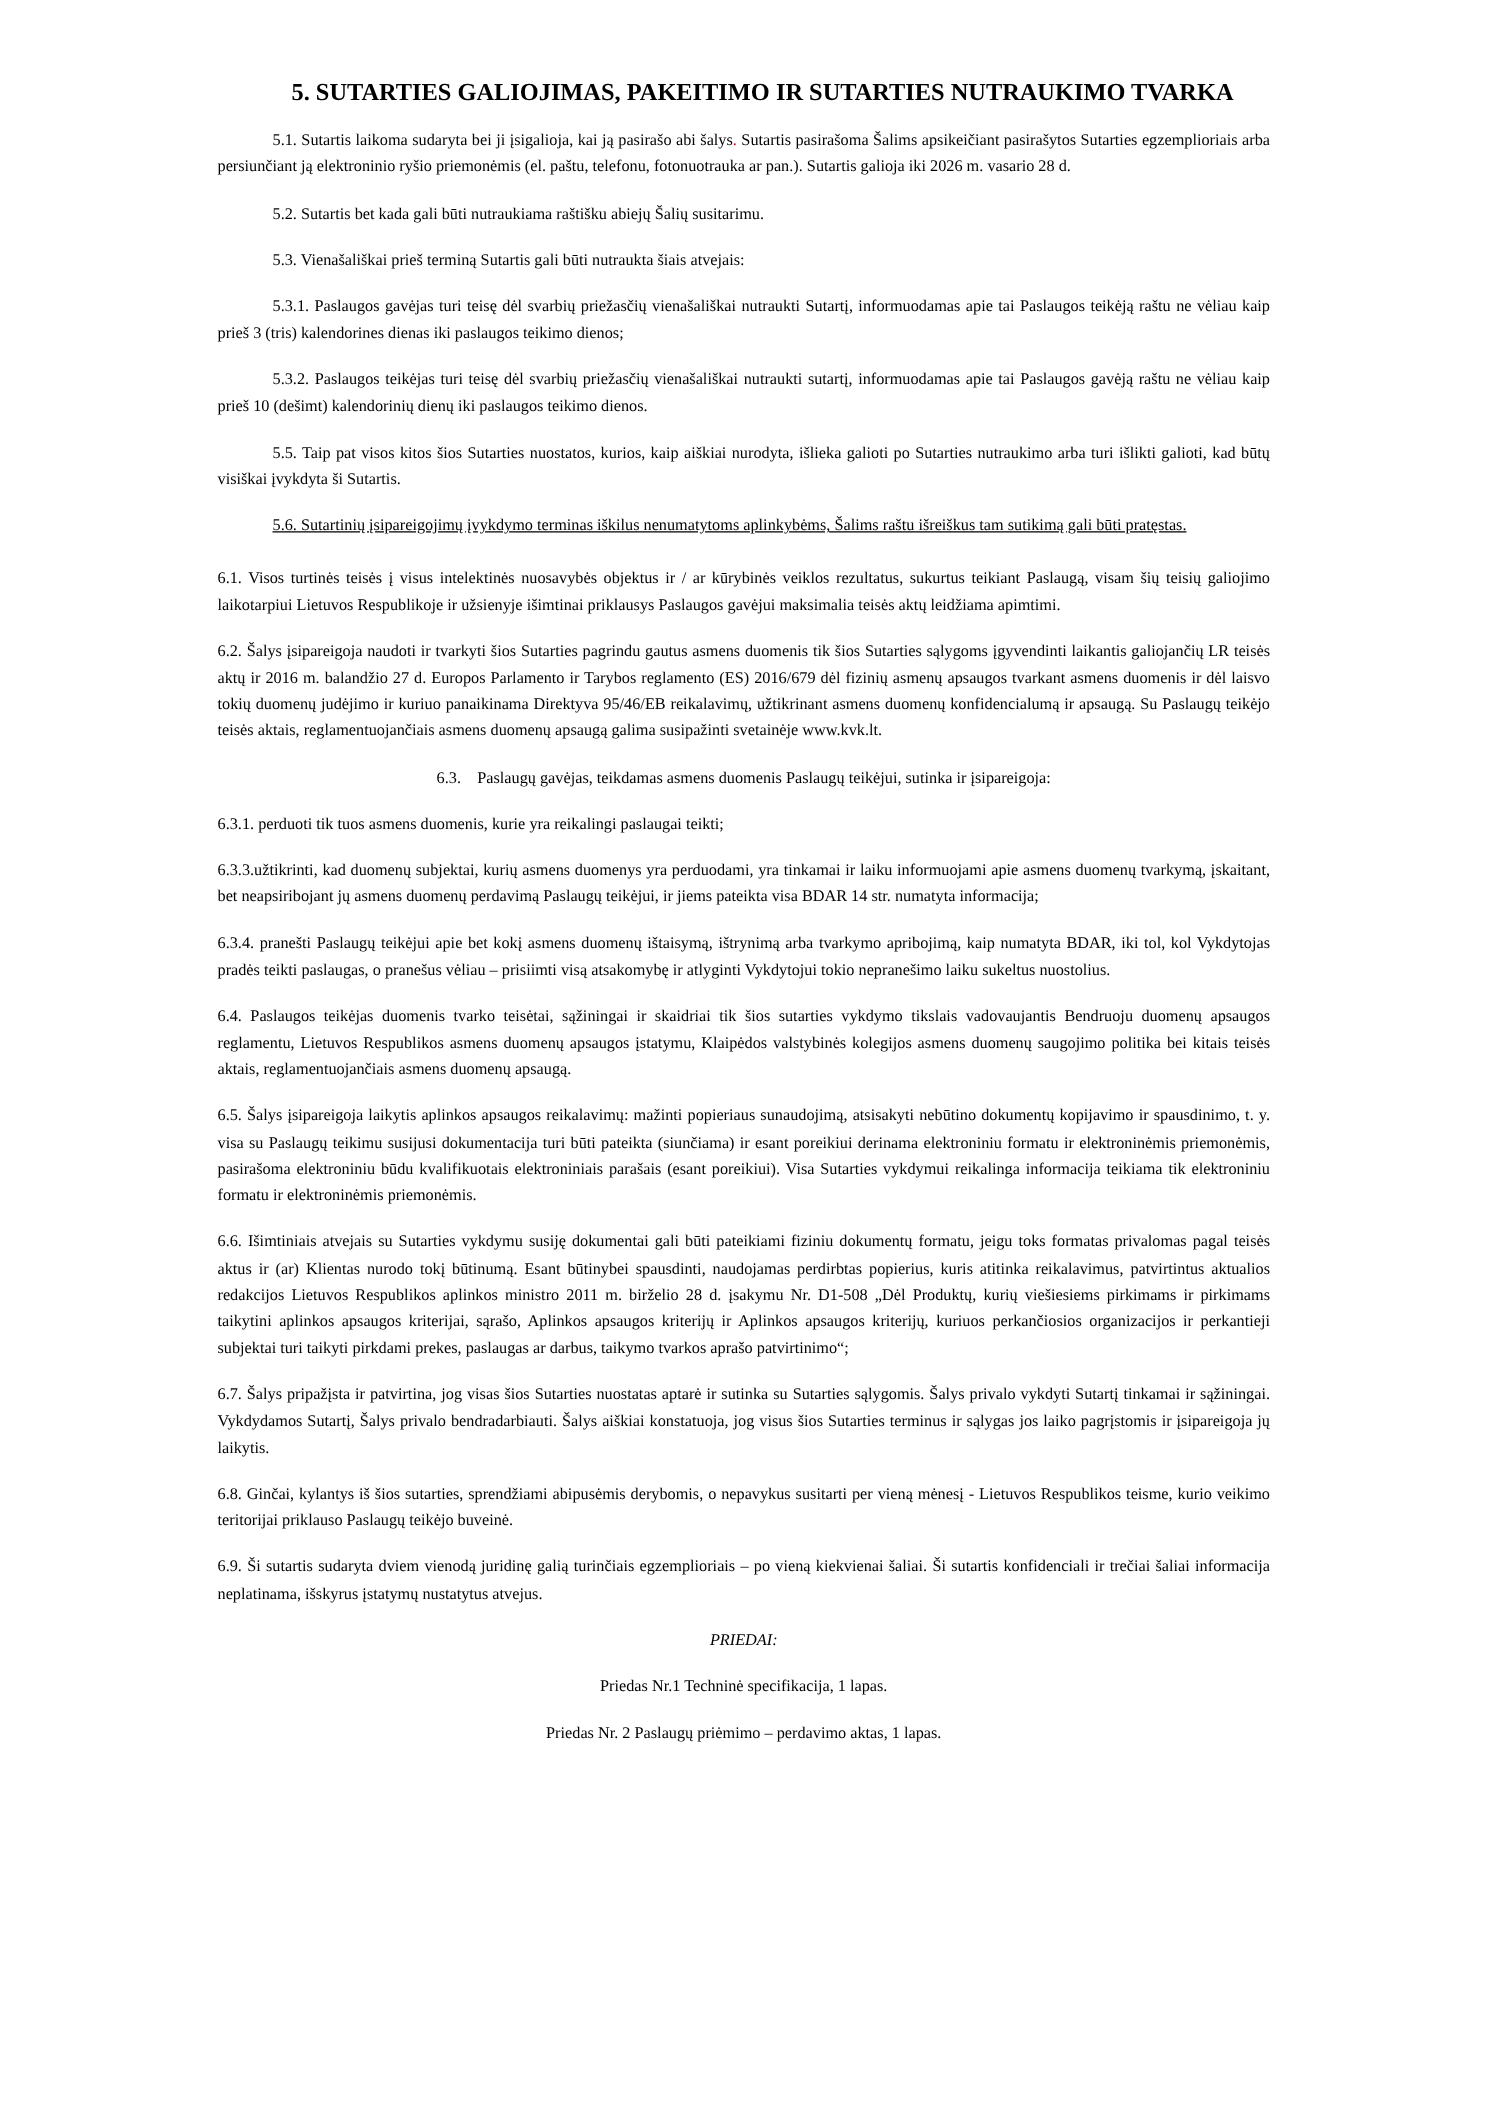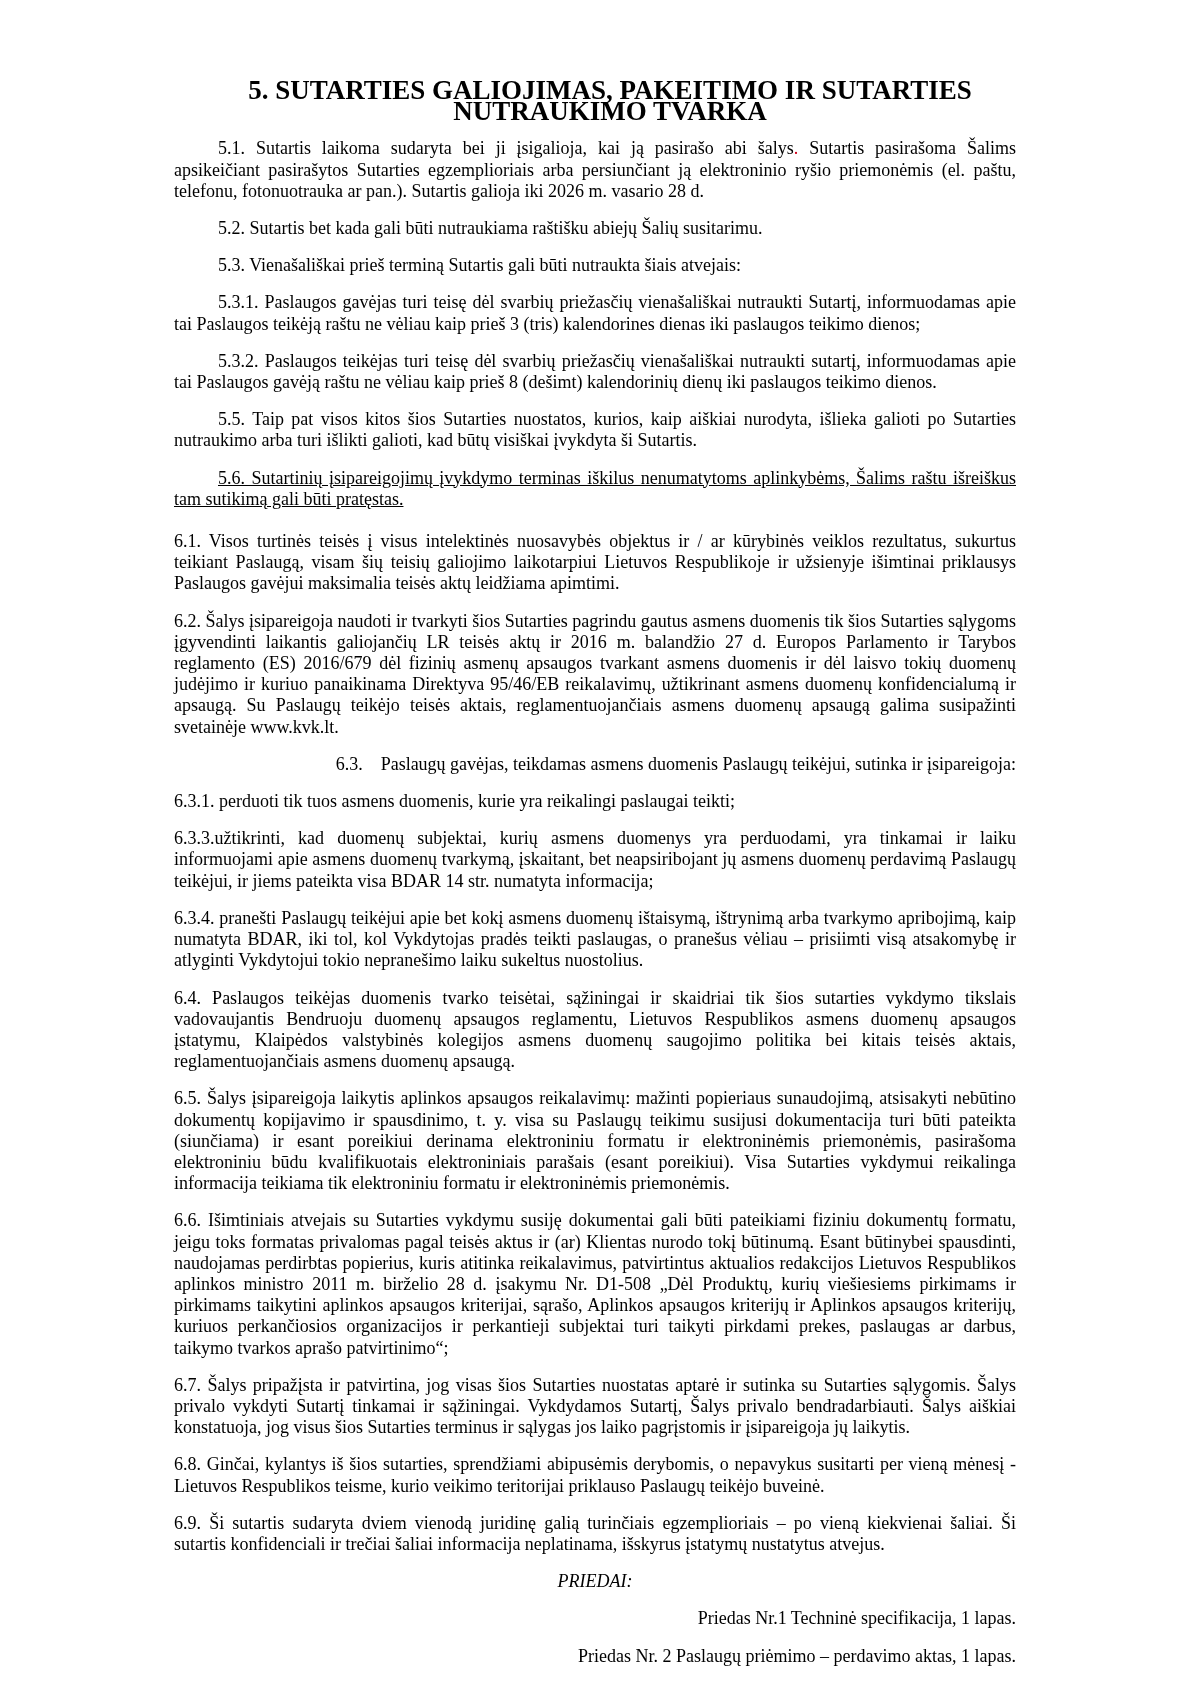--- a/index.html
+++ b/index.html
@@ -1,43 +1,43 @@
 <!DOCTYPE html>
 <html><head>
 <meta charset="utf-8">
 <style>
   html, body { margin: 0; padding: 0; background: #ffffff; }
   body { width: 1190px; height: 1684px; position: relative; overflow: hidden; }
   .page {
-    position: absolute; left: 158px; top: 80px; width: 874px;
+    position: absolute; left: 158px; top: 64px; width: 874px;
     font-family: "Liberation Serif", "DejaVu Serif", serif;
-    font-size: 18px; line-height: 21.2px; color: #000;
+    font-size: 13px; line-height: 21.2px; color: #000;
   }
   .h { font-weight: bold; text-align: center; margin: 0; }
   .h5 { margin-left: 30px; }
   .h6 { margin-top: 18px; }
   p { margin: 16px; text-align: justify; }
   .ind { text-indent: 44px; }
   .ind2 { text-indent: 47px; }
   .gap { margin-bottom: 21px; text-decoration: underline; }
   .it { font-style: italic; text-align: center; }
-  .left { text-align: right; }
+  .left { text-align: center; }
   .red { color: #d0021b; }
 </style>
 </head>
 <body>
 
 <div class="page">
 
   <h2 class="h h5">5.   SUTARTIES GALIOJIMAS, PAKEITIMO IR SUTARTIES NUTRAUKIMO TVARKA</h2>
   <p class="ind"><span>5.1. Sutartis laikoma sudaryta bei ji įsigalioja, kai ją pasirašo abi šalys</span><span class="red">.</span><span> Sutartis pasirašoma Šalims apsikeičiant pasirašytos Sutarties egzemplioriais arba persiunčiant ją elektroninio ryšio priemonėmis (el. paštu, telefonu, fotonuotrauka ar pan.). Sutartis galioja iki 2026 m. vasario 28 d.</span></p>
   <p class="ind">5.2. Sutartis bet kada gali būti nutraukiama raštišku abiejų Šalių susitarimu.</p>
   <p class="ind">5.3. Vienašališkai prieš terminą Sutartis gali būti nutraukta šiais atvejais:</p>
   <p class="ind">5.3.1. Paslaugos gavėjas turi teisę dėl svarbių priežasčių vienašališkai nutraukti Sutartį,  informuodamas apie tai Paslaugos teikėją raštu ne vėliau kaip prieš 3 (tris) kalendorines dienas iki paslaugos teikimo dienos;</p>
-  <p class="ind">5.3.2. Paslaugos teikėjas turi teisę dėl svarbių priežasčių vienašališkai nutraukti sutartį, informuodamas apie tai Paslaugos gavėją raštu ne vėliau kaip prieš 8 (dešimt) kalendorinių dienų iki paslaugos teikimo dienos.</p>
+  <p class="ind">5.3.2. Paslaugos teikėjas turi teisę dėl svarbių priežasčių vienašališkai nutraukti sutartį, informuodamas apie tai Paslaugos gavėją raštu ne vėliau kaip prieš 10 (dešimt) kalendorinių dienų iki paslaugos teikimo dienos.</p>
   <p class="ind">5.5. Taip pat visos kitos šios Sutarties nuostatos, kurios, kaip aiškiai nurodyta, išlieka galioti po Sutarties nutraukimo arba turi išlikti galioti, kad būtų visiškai įvykdyta ši Sutartis.</p>
   <p class="ind gap">5.6. Sutartinių įsipareigojimų įvykdymo terminas iškilus nenumatytoms aplinkybėms, Šalims raštu išreiškus tam sutikimą gali būti pratęstas.</p>
 
   <p>6.1. Visos turtinės teisės į visus intelektinės nuosavybės objektus ir / ar kūrybinės veiklos rezultatus, sukurtus teikiant Paslaugą, visam šių teisių galiojimo laikotarpiui Lietuvos Respublikoje ir užsienyje išimtinai priklausys Paslaugos gavėjui  maksimalia teisės aktų leidžiama apimtimi.</p>
   <p>6.2. Šalys įsipareigoja naudoti ir tvarkyti šios Sutarties pagrindu gautus asmens duomenis tik šios Sutarties sąlygoms įgyvendinti laikantis galiojančių LR teisės aktų ir 2016 m. balandžio 27 d. Europos Parlamento ir Tarybos reglamento (ES) 2016/679 dėl fizinių asmenų apsaugos tvarkant asmens duomenis ir dėl laisvo tokių duomenų judėjimo ir kuriuo panaikinama Direktyva 95/46/EB reikalavimų, užtikrinant asmens duomenų konfidencialumą ir apsaugą. Su Paslaugų teikėjo teisės aktais, reglamentuojančiais asmens duomenų apsaugą galima susipažinti svetainėje www.kvk.lt.</p>
   <p class="left" style="white-space: pre-wrap;">6.3.    Paslaugų gavėjas, teikdamas asmens duomenis Paslaugų teikėjui, sutinka ir įsipareigoja:</p>
   <p>6.3.1. perduoti tik tuos asmens duomenis, kurie yra reikalingi paslaugai teikti;</p>
   <p>6.3.3.užtikrinti, kad duomenų subjektai, kurių asmens duomenys yra perduodami, yra tinkamai ir laiku informuojami apie asmens duomenų tvarkymą, įskaitant, bet neapsiribojant jų asmens duomenų perdavimą Paslaugų teikėjui, ir jiems pateikta visa BDAR 14 str. numatyta informacija;</p>
   <p>6.3.4. pranešti Paslaugų teikėjui apie bet kokį asmens duomenų ištaisymą, ištrynimą arba tvarkymo apribojimą, kaip numatyta BDAR, iki tol, kol Vykdytojas pradės teikti paslaugas, o pranešus vėliau – prisiimti visą atsakomybę ir atlyginti Vykdytojui tokio nepranešimo laiku sukeltus nuostolius.</p>
   <p>6.4. Paslaugos teikėjas duomenis tvarko teisėtai, sąžiningai ir skaidriai tik šios sutarties vykdymo tikslais vadovaujantis Bendruoju duomenų apsaugos reglamentu, Lietuvos Respublikos asmens duomenų apsaugos įstatymu, Klaipėdos valstybinės kolegijos asmens duomenų saugojimo politika  bei kitais teisės aktais, reglamentuojančiais asmens duomenų apsaugą.</p>

